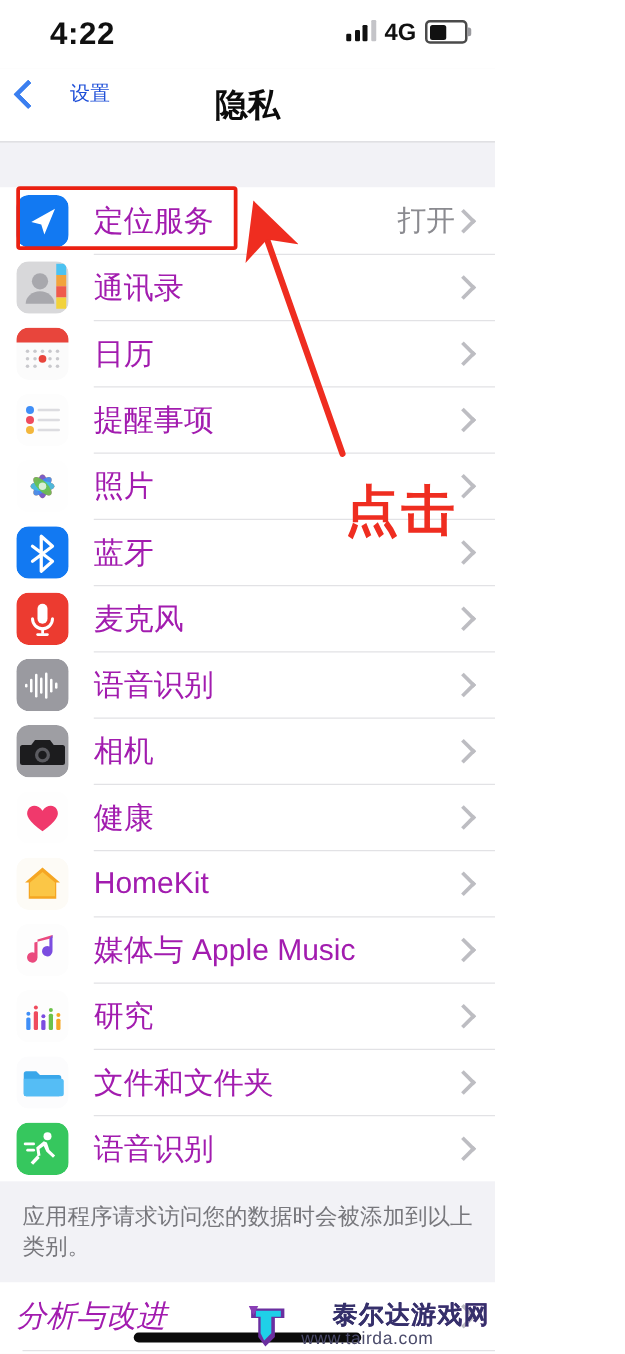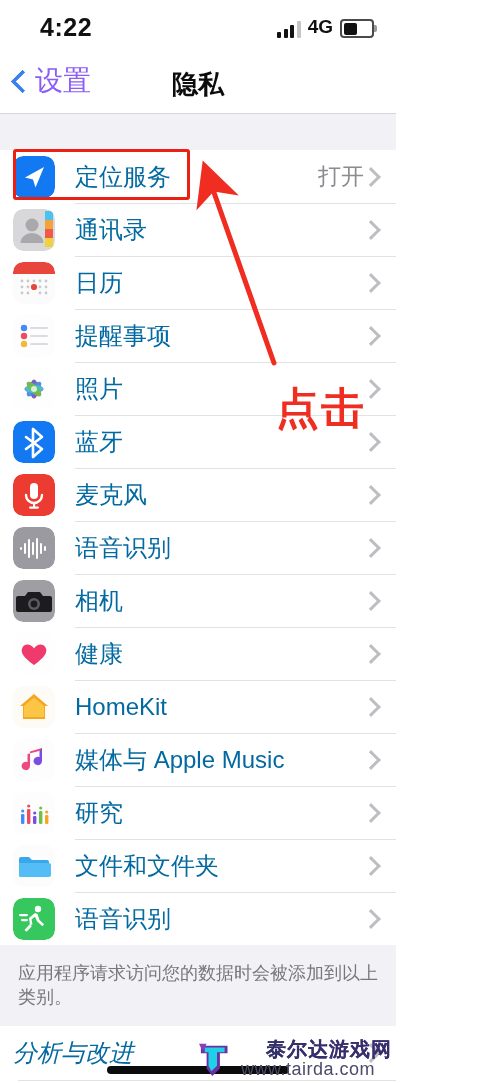--- a/index.html
+++ b/index.html
@@ -10,59 +10,59 @@
     -webkit-font-smoothing:antialiased;
   }
   .phone{position:relative;width:396px;height:1083px;background:#f2f2f6;overflow:hidden;}
 
   
   .statusbar{position:relative;height:55px;background:#fff;}
   .status-time{
     position:absolute;left:40px;top:13px;
     font-size:25px;font-weight:bold;color:#111;letter-spacing:.5px;
   }
-  .status-right{position:absolute;right:22px;top:16px;display:flex;align-items:flex-end;gap:7px;}
+  .status-right{position:absolute;right:22px;top:16px;display:flex;align-items:flex-start;gap:7px;}
   .signal{display:flex;align-items:flex-end;gap:2.5px;height:17px;}
   .signal i{display:block;width:4px;background:#111;border-radius:1px;}
   .signal i:nth-child(1){height:6px;}
   .signal i:nth-child(2){height:9px;}
   .signal i:nth-child(3){height:13px;}
   .signal i:nth-child(4){height:17px;background:#c4c4c8;}
   .net-label{font-size:19px;font-weight:bold;color:#111;letter-spacing:0;}
   .battery{position:relative;width:30px;height:15px;border:2px solid #4a4a4a;border-radius:4px;}
   .battery .fill{position:absolute;left:1.5px;top:1.5px;bottom:1.5px;width:44%;background:#111;border-radius:2px;}
   .battery .tip{position:absolute;right:-5px;top:4px;width:3px;height:7px;background:#9a9a9e;border-radius:0 2px 2px 0;}
 
   
   .navbar{position:relative;height:58px;background:#fff;border-bottom:1px solid #d6d6da;}
   .nav-back{position:absolute;left:14px;top:12px;display:flex;align-items:center;gap:3px;cursor:pointer;}
   .nav-back .chev{
     width:13px;height:13px;border-left:4px solid #3b7ff0;border-bottom:4px solid #3b7ff0;
     transform:rotate(45deg);margin-right:1px;border-radius:1px;
   }
-  .nav-back-label{font-size:28px;color:#8b5cf6;line-height:1;}
+  .nav-back-label{font-size:16px;color:#1d4ed8;line-height:1;margin-left:21px;}
   .nav-title{
     position:absolute;left:0;right:0;top:12px;text-align:center;
     font-size:26px;font-weight:bold;color:#0c0c0c;
   }
 
   
   .gap{height:36px;background:#f2f2f6;}
   .list{background:#fff;}
   .row{
     position:relative;display:flex;align-items:center;
     height:53px;padding-left:13px;background:#fff;cursor:pointer;
   }
   .row + .row::before{
     content:"";position:absolute;left:75px;right:0;top:0;height:1px;background:#e2e2e5;
   }
   .row .ic{width:42px;height:42px;border-radius:10px;flex:0 0 42px;
            position:relative;overflow:hidden;}
   .row .label{
-    margin-left:20px;font-size:24px;color:#0369a1;white-space:nowrap;
+    margin-left:20px;font-size:24px;color:#a21caf;white-space:nowrap;
   }
   .row .right{
     margin-left:auto;display:flex;align-items:center;padding-right:18px;
   }
   .row .value{font-size:23px;color:#8b8b90;}
   .chevron{
     width:11px;height:11px;border-top:3px solid #bdbdc2;border-right:3px solid #bdbdc2;
     transform:rotate(45deg);
   }
   .footnote{
@@ -97,21 +97,21 @@
 
   
   .watermark{position:absolute;right:4px;bottom:4px;display:flex;align-items:center;gap:4px;}
   .wm-logo{width:38px;height:38px;}
   .wm-text{display:flex;flex-direction:column;line-height:1.05;}
   .wm-main{
     font-size:20px;font-weight:bold;
     background:linear-gradient(90deg,#2d2a5e,#6a2f8f);-webkit-background-clip:text;
     background-clip:text;color:#35306b;letter-spacing:1px;margin-left:25px;
   }
-  .wm-sub{font-size:18px;color:#4a4a6a;letter-spacing:.5px;}
+  .wm-sub{font-size:14px;color:#4a4a6a;letter-spacing:.5px;}
 </style>
 </head>
 <body>
 
 <div class="phone">
 
   <div class="statusbar">
     <div class="status-time">4:22</div>
     <div class="status-right">
       <span class="signal">

